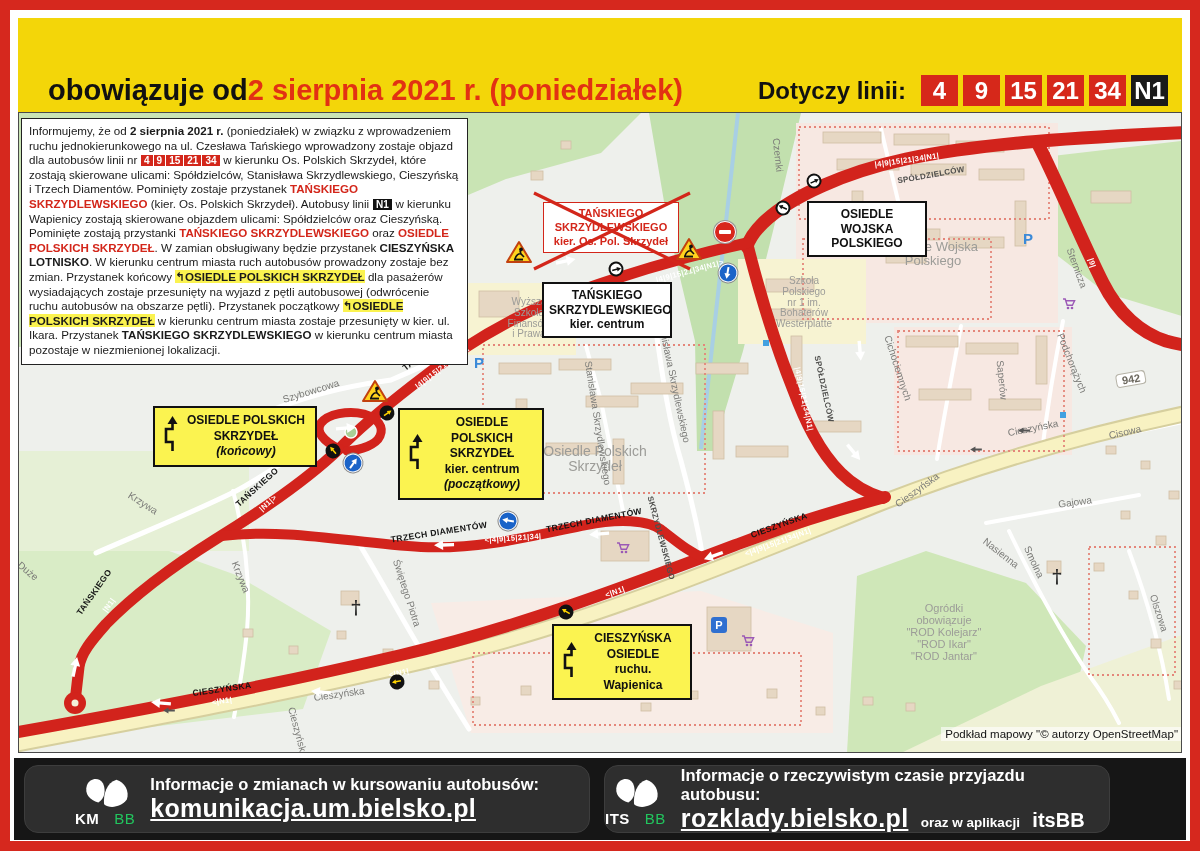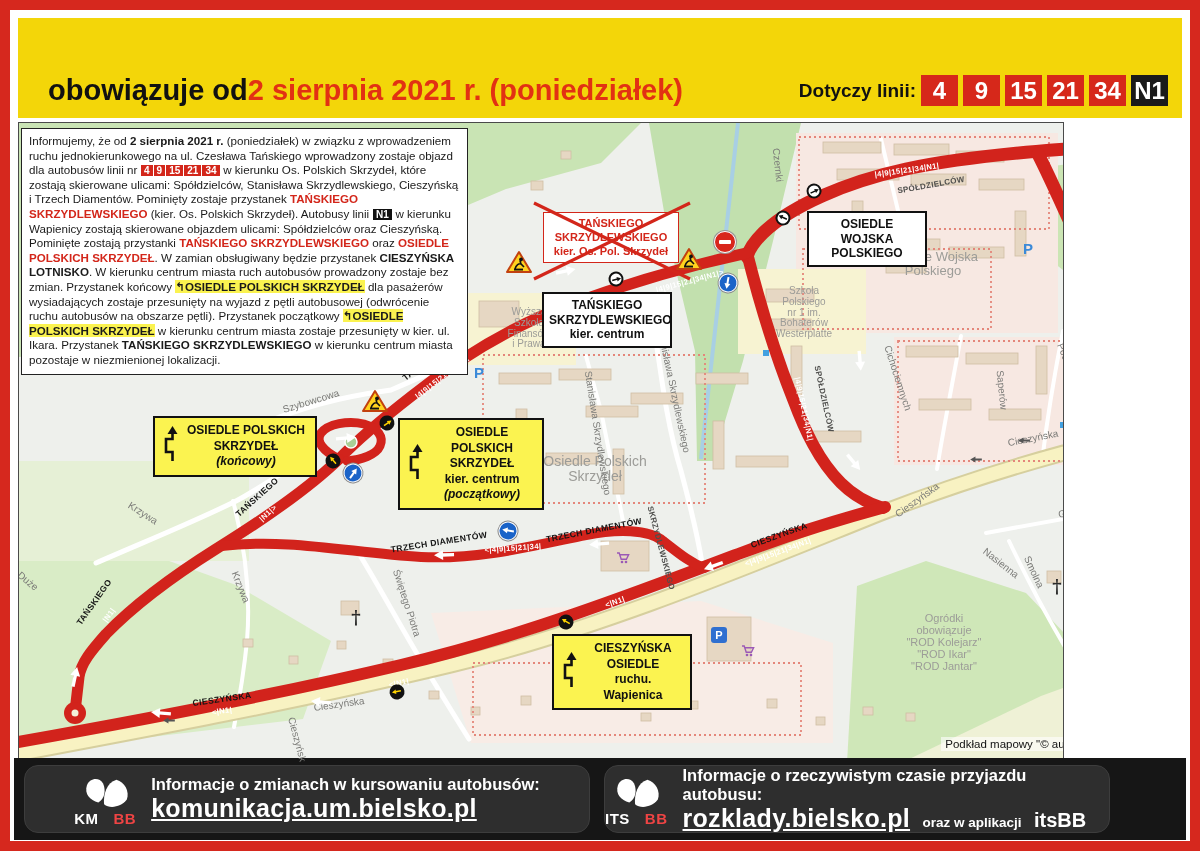--- a/index.html
+++ b/index.html
@@ -7,28 +7,28 @@
        font-family:"Liberation Sans","DejaVu Sans",sans-serif;background:#d6281e;}
   .frame{position:absolute;left:10px;top:10px;width:1180px;height:831px;background:#fff;}
 
   
   .banner{position:absolute;left:18px;top:18px;width:1164px;height:100px;background:#f3d609;}
   .banner-title{position:absolute;top:11px;left:0;width:100%;text-align:center;
        font-size:33px;font-weight:bold;color:#111;letter-spacing:-0.5px;white-space:nowrap;}
   .banner-sub{position:absolute;top:56px;left:30px;right:14px;display:flex;align-items:center;
        font-size:29px;font-weight:bold;color:#111;white-space:nowrap;}
   .banner-sub .date{color:#e23113;}
-  .lines-label{font-size:19px;margin-left:auto;}
+  .lines-label{font-size:24px;margin-left:auto;margin-right:10px;}
   .line-badge{display:inline-flex;align-items:center;justify-content:center;width:37px;height:31px;
        margin-left:5px;color:#fff;font-size:24px;font-weight:bold;}
   .line-badge.red{background:#d6281a;}
   .line-badge.black{background:#1a1a1a;}
 
   
-  .map{position:absolute;left:18px;top:122px;width:1046px;height:641px;border:1.5px solid #4a4a4a;
+  .map{position:absolute;left:18px;top:112px;width:1164px;height:641px;border:1.5px solid #4a4a4a;
        box-sizing:border-box;overflow:hidden;background:#eef0ec;}
   #map-inner{position:absolute;left:-18px;top:-122px;width:1200px;height:851px;}
   #bg{position:absolute;left:0;top:0;}
 
   .info-box{position:absolute;left:20px;top:127px;width:447px;background:#fff;border:1.6px solid #222;
        box-sizing:border-box;padding:5px 7px 6px 7px;font-size:11.6px;line-height:1.26;color:#1a1a1a;z-index:30;}
   .chip-r{background:#d3261a;color:#fff;font-weight:bold;padding:0 3px;font-size:10px;margin:0 .5px;}
   .chip-k{background:#111;color:#fff;font-weight:bold;padding:0 3px;font-size:10px;margin:0 .5px;}
   .seg-b{font-weight:bold;}
   .seg-rb{font-weight:bold;color:#d3261a;}
@@ -69,21 +69,21 @@
        background:rgba(255,255,255,.6);z-index:25;padding:1px 3px;box-sizing:border-box;}
 
   
   .footer-strip{position:absolute;left:14px;top:758px;width:1172px;height:82px;background:#161616;}
   .fbox{position:absolute;top:7px;height:68px;background:#2e2e2e;border:1px solid #3d3d3d;border-radius:14px;
        display:flex;align-items:center;justify-content:center;gap:15px;color:#fff;box-sizing:border-box;}
   .fbox-left{left:10px;width:566px;}
   .fbox-right{left:590px;width:506px;}
   .logo-col{display:flex;flex-direction:column;align-items:center;line-height:1;}
   .logo-text{font-size:15px;font-weight:bold;color:#fff;letter-spacing:.5px;}
-  .logo-text .sub{color:#ef4444;font-weight:bold;margin-left:15px;}
+  .logo-text .sub{color:#22c55e;font-weight:normal;margin-left:15px;}
   .f-line1{font-size:16.5px;font-weight:bold;}
   .f-link{font-size:25px;font-weight:bold;color:#fff;text-decoration:underline;letter-spacing:.3px;}
   .f-suffix{font-size:13.5px;font-weight:bold;margin-left:8px;}
   .f-app{font-size:20px;font-weight:bold;margin-left:8px;}
 </style>
 </head>
 <body>
 
 <div class="frame"></div>
 

